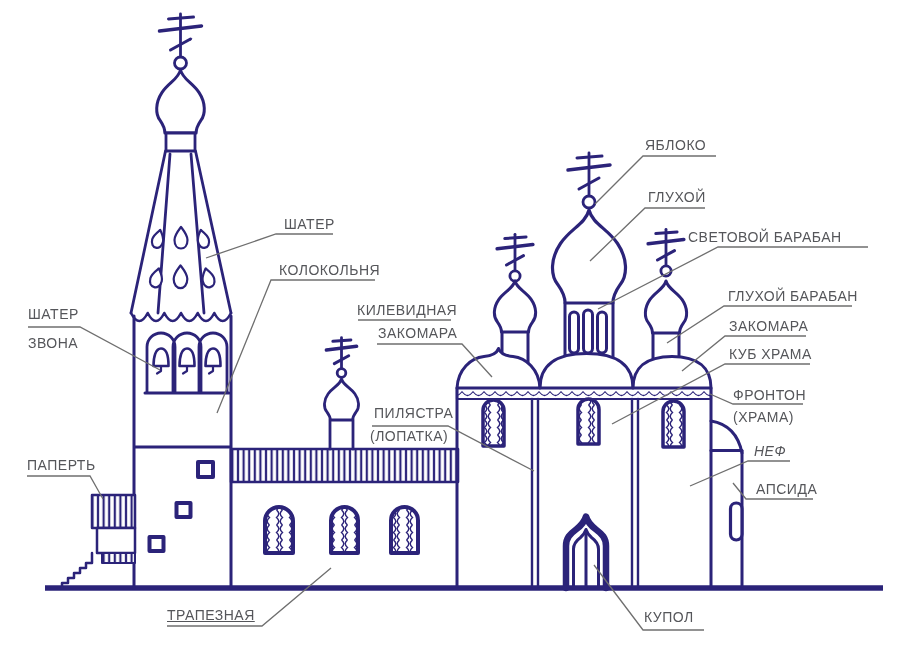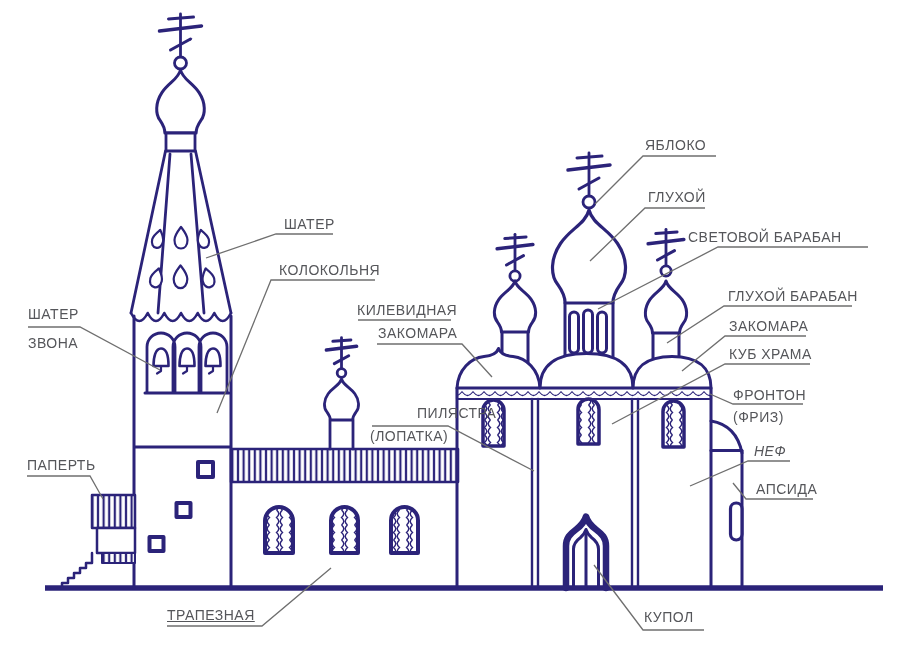--- a/index.html
+++ b/index.html
@@ -194,28 +194,28 @@
   </g>
 </svg>
 
   <div class="lbl" style="left:645px;top:138px;">ЯБЛОКО</div>
   <div class="lbl" style="left:648px;top:190px;">ГЛУХОЙ</div>
   <div class="lbl" style="left:688px;top:230px;">СВЕТОВОЙ БАРАБАН</div>
   <div class="lbl" style="left:728px;top:289px;">ГЛУХОЙ БАРАБАН</div>
   <div class="lbl" style="left:729px;top:319px;">ЗАКОМАРА</div>
   <div class="lbl" style="left:729px;top:347px;">КУБ ХРАМА</div>
   <div class="lbl" style="left:733px;top:388px;">ФРОНТОН</div>
-  <div class="lbl" style="left:733px;top:410px;">(ФРИЗ)</div>
+  <div class="lbl" style="left:733px;top:410px;">(ХРАМА)</div>
   <div class="lbl" style="left:754px;top:444px;font-style:italic;">НЕФ</div>
   <div class="lbl" style="left:756px;top:482px;">АПСИДА</div>
   <div class="lbl" style="left:284px;top:217px;">ШАТЕР</div>
   <div class="lbl" style="left:279px;top:263px;">КОЛОКОЛЬНЯ</div>
   <div class="lbl" style="left:357px;top:303px;">КИЛЕВИДНАЯ</div>
   <div class="lbl" style="left:378px;top:326px;">ЗАКОМАРА</div>
-  <div class="lbl" style="left:374px;top:406px;margin-left:43px;">ПИЛЯСТРА</div>
+  <div class="lbl" style="left:374px;top:406px;">ПИЛЯСТРА</div>
   <div class="lbl" style="left:370px;top:429px;">(ЛОПАТКА)</div>
   <div class="lbl" style="left:28px;top:307px;">ШАТЕР</div>
   <div class="lbl" style="left:28px;top:336px;">ЗВОНА</div>
   <div class="lbl" style="left:27px;top:458px;">ПАПЕРТЬ</div>
   <div class="lbl" style="left:167px;top:608px;text-decoration:underline;">ТРАПЕЗНАЯ</div>
   <div class="lbl" style="left:644px;top:610px;">КУПОЛ</div>
 
 </div>
 
 </body></html>

